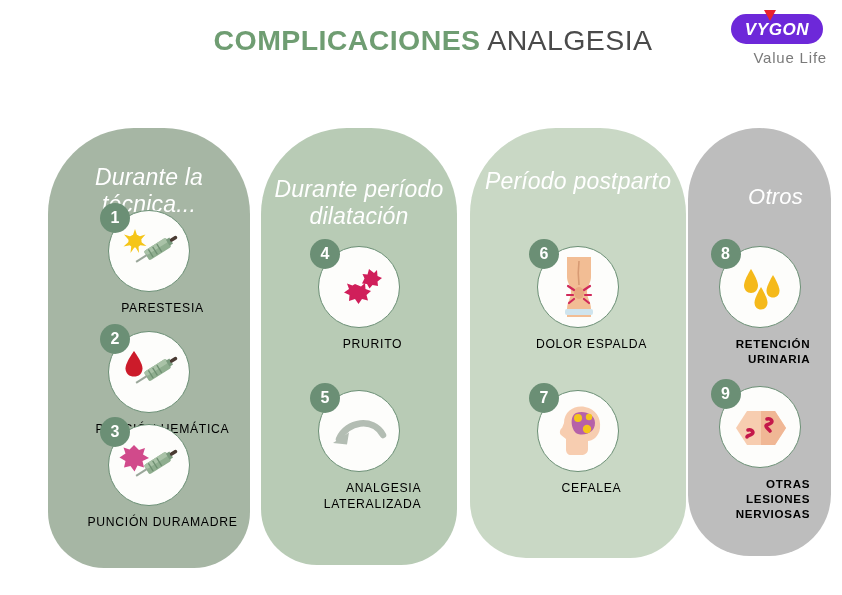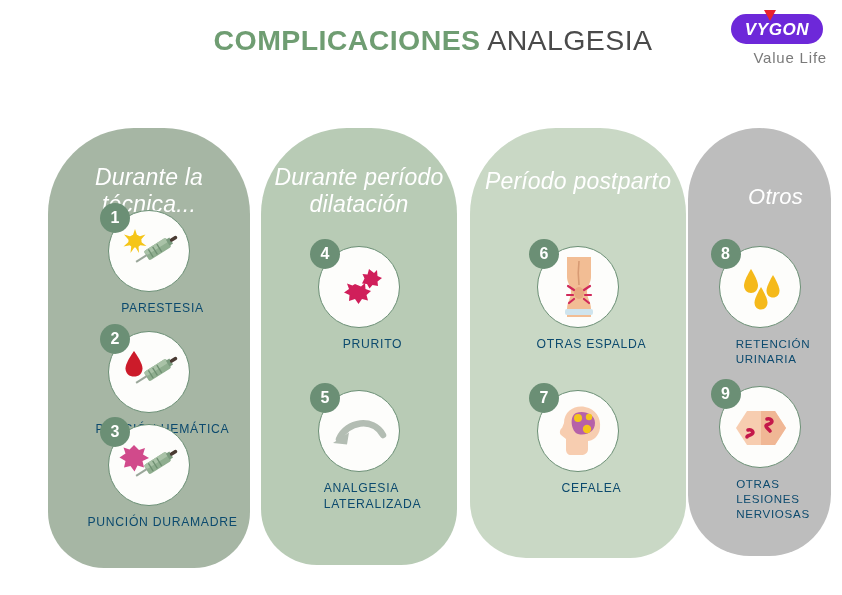--- a/index.html
+++ b/index.html
@@ -107,21 +107,21 @@
 
   .col-title {
     color: #ffffff;
     font-style: italic;
     text-align: center;
     line-height: 1.18;
     font-family: "Liberation Sans", sans-serif;
     letter-spacing: 0.2px;
   }
   .col-1 .col-title { font-size: 23px; margin-top: 18px; }
-  .col-2 .col-title { font-size: 23px; margin-top: 18px; }
+  .col-2 .col-title { font-size: 23px; margin-top: 30px; }
   .col-3 .col-title { font-size: 23px; margin-top: 22px; }
   .col-4 .col-title { font-size: 22px; margin-top: 38px; }
 
   
   .item {
     position: absolute;
     width: 100%;
     left: 0;
     display: flex;
     flex-direction: column;
@@ -156,30 +156,30 @@
     font-size: 16px;
     font-weight: bold;
     display: flex;
     align-items: center;
     justify-content: center;
     z-index: 3;
     font-family: "Liberation Sans", sans-serif;
   }
   .item-label {
     margin-top: 9px;
-    color: #0c4a6e;
+    color: #000000;
     font-size: 12.2px;
     letter-spacing: 0.7px;
-    text-align: left;
+    text-align: right;
     line-height: 1.28;
     font-family: "Liberation Sans", sans-serif;
     white-space: pre-line;
     margin-left: 27px;
   }
-  .col-4 .item-label { font-size: 11.6px; }
+  .col-4 .item-label { font-size: 11.6px; font-weight: bold; }
 
   .icon-svg { position: absolute; left: 0; top: 0; }
 </style>
 </head>
 <body>
 
 <div class="logo-wrap">
   <div class="logo-badge">
     <span class="logo-mark"></span>
     <span class="logo-text">VYGON</span>
@@ -319,21 +319,21 @@
               <line x1="36" y1="52" x2="31" y2="56"></line>
               <line x1="46" y1="43" x2="52" y2="39"></line>
               <line x1="47" y1="48" x2="53" y2="48"></line>
               <line x1="46" y1="52" x2="51" y2="56"></line>
             </g>
             <rect x="27" y="62" width="28" height="6" rx="2" fill="#cfe4ee"></rect>
           </svg>
         </div>
         <div class="badge">6</div>
       </div>
-      <div class="item-label">OTRAS ESPALDA</div>
+      <div class="item-label">DOLOR ESPALDA</div>
     </div>
 
     <div class="item" style="top:262px;">
       <div class="icon-holder">
         <div class="icon-circle">
           <svg class="icon-svg" width="82" height="82" viewBox="0 0 82 82">
             <path d="M26 32 C26 20 37 14 47 16 C58 18 63 27 62 37 C61 46 54 50 50 50 L50 58 C50 62 47 64 43 64 L33 64 C30 64 28 62 28 58 L28 48 L23 44 C21 42 22 38 24 37 Z" fill="#f7cdb0"></path>
             <path d="M38 22 C46 19 57 23 57 32 C57 41 48 45 40 43 C33 41 31 25 38 22 Z" fill="#b661a8"></path>
             <g fill="#f5c518">
               <circle cx="40" cy="27" r="4"></circle>

